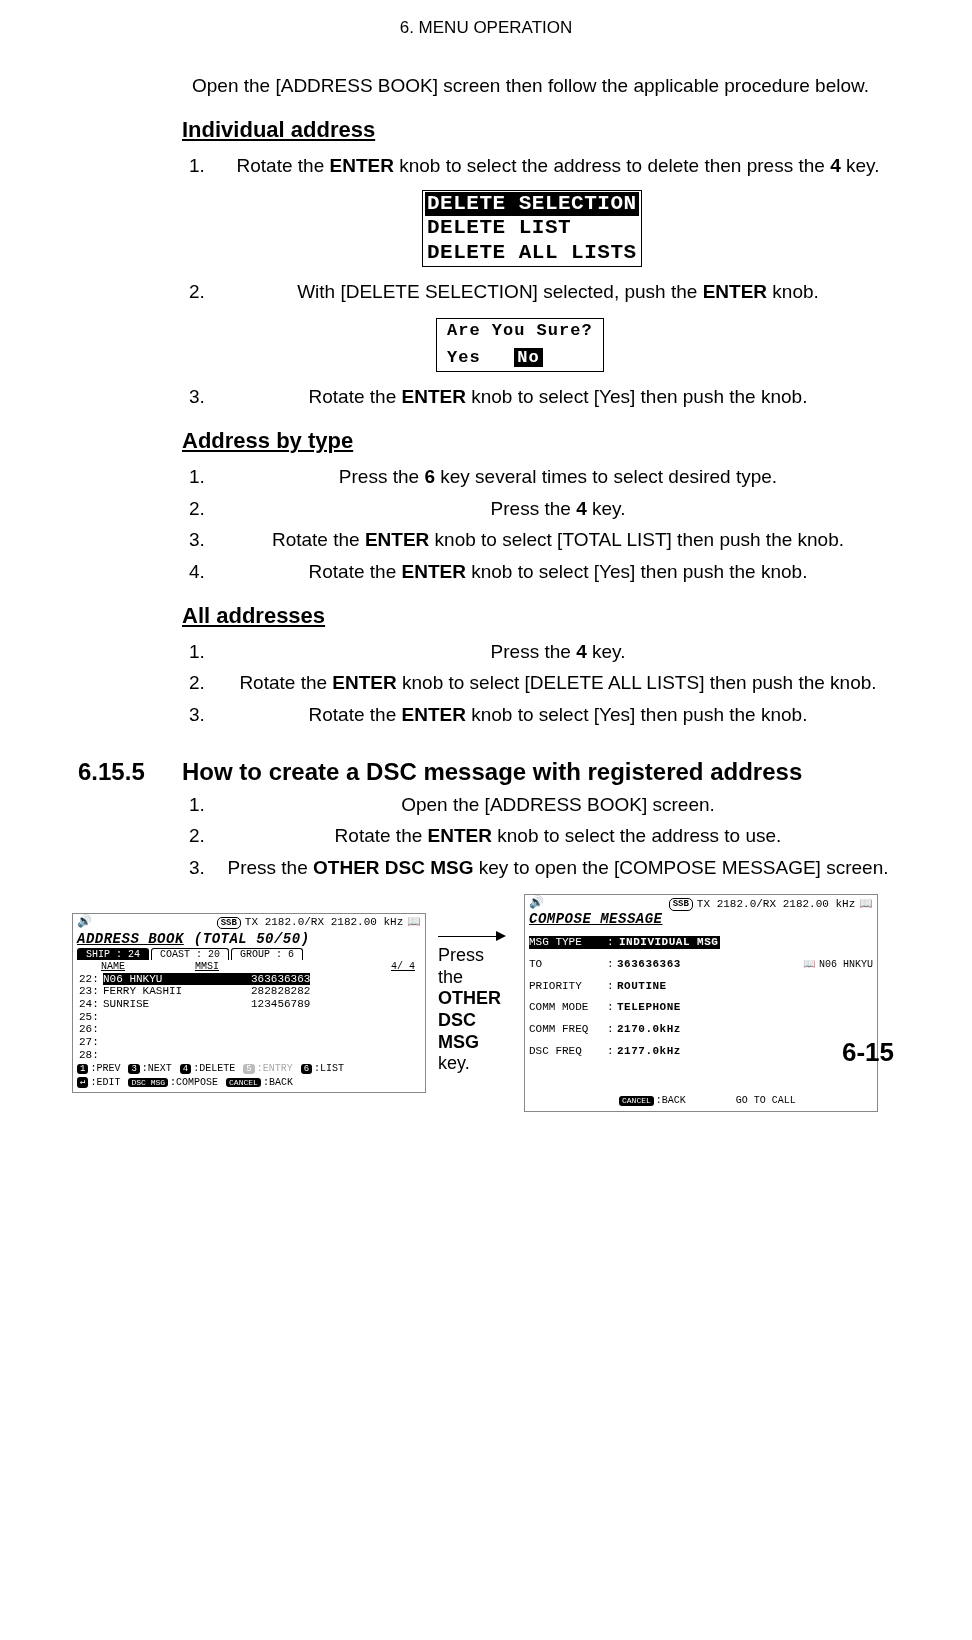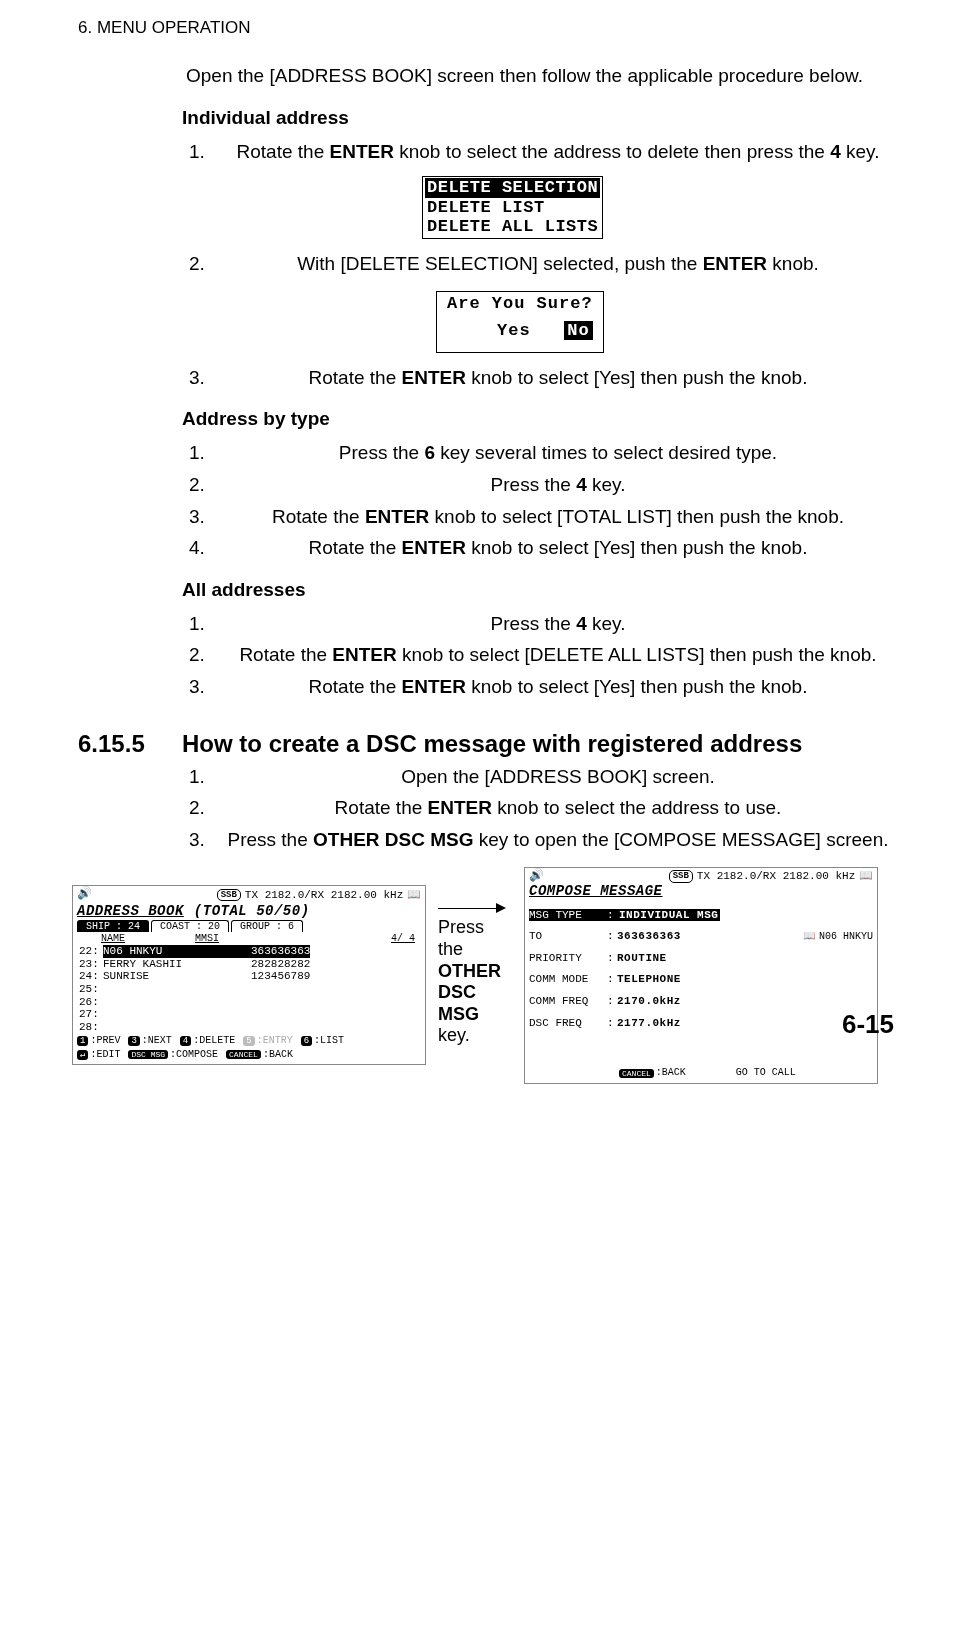--- a/index.html
+++ b/index.html
@@ -12,49 +12,50 @@
     font-family: Arial, Helvetica, sans-serif;
     color: #000;
     font-size: 18px;
   }
   .page {
     position: relative;
     padding: 18px 78px 0 78px;
     box-sizing: border-box;
   }
   .chapter-head {
-    text-align: left;
+    text-align: center;
     font-size: 17px;
-    margin-bottom: 26px;
+    margin-bottom: 36px;
   }
   .section {
     display: flex;
     align-items: baseline;
     margin-top: 16px;
   }
   .sec-num {
     width: 104px;
     font-size: 24px;
     font-weight: bold;
   }
   .sec-title {
     font-size: 24px;
     font-weight: bold;
   }
   .indent-block {
     margin-left: 104px;
   }
   .para {
-    margin: 10px 0 14px 4px;
+    margin: 10px 0 14px 10px;
     font-size: 19px;
     line-height: 1.3;
   }
   .subhead {
-    font-size: 19px;
-    font-weight: bold;
+    font-size: 22px;
+    font-weight: bold;
+    text-decoration: underline;
     margin: 18px 0 10px 0;
   }
   ol.steps {
     list-style: decimal;
     padding-left: 28px;
     margin: 6px 0 8px 0;
     text-align: center;
   }
   ol.steps li {
     font-size: 19px;
@@ -62,21 +63,21 @@
     margin: 6px 0;
     line-height: 1.35;
   }
   .bold { font-weight: bold; }
 
   .menu-box {
     border: 1px solid #000;
     display: inline-block;
     font-family: "Courier New", monospace;
     font-weight: bold;
-    font-size: 17px;
+    font-size: 21px;
     line-height: 1.15;
     padding: 1px 2px;
     margin: 4px 0 6px 240px;
     letter-spacing: 0.5px;
   }
   .menu-sel {
     background: #000;
     color: #fff;
     padding: 0 2px;
     display: block;
@@ -85,23 +86,23 @@
     padding: 0 2px;
     display: block;
   }
 
   .confirm-box {
     border: 1px solid #000;
     display: inline-block;
     font-family: "Courier New", monospace;
     font-weight: bold;
     font-size: 17px;
-    padding: 2px 10px 12px 10px;
+    padding: 2px 10px 4px 10px;
     margin: 6px 1px 6px 254px;
-    text-align: right;
+    text-align: left;
     letter-spacing: 1px;
   }
   .confirm-row2 { margin-top: 8px; }
   .no-sel { background:#000; color:#fff; padding:0 3px; }
 
   .screens-row {
     display: flex;
     align-items: center;
     gap: 12px;
     margin-top: 14px;

